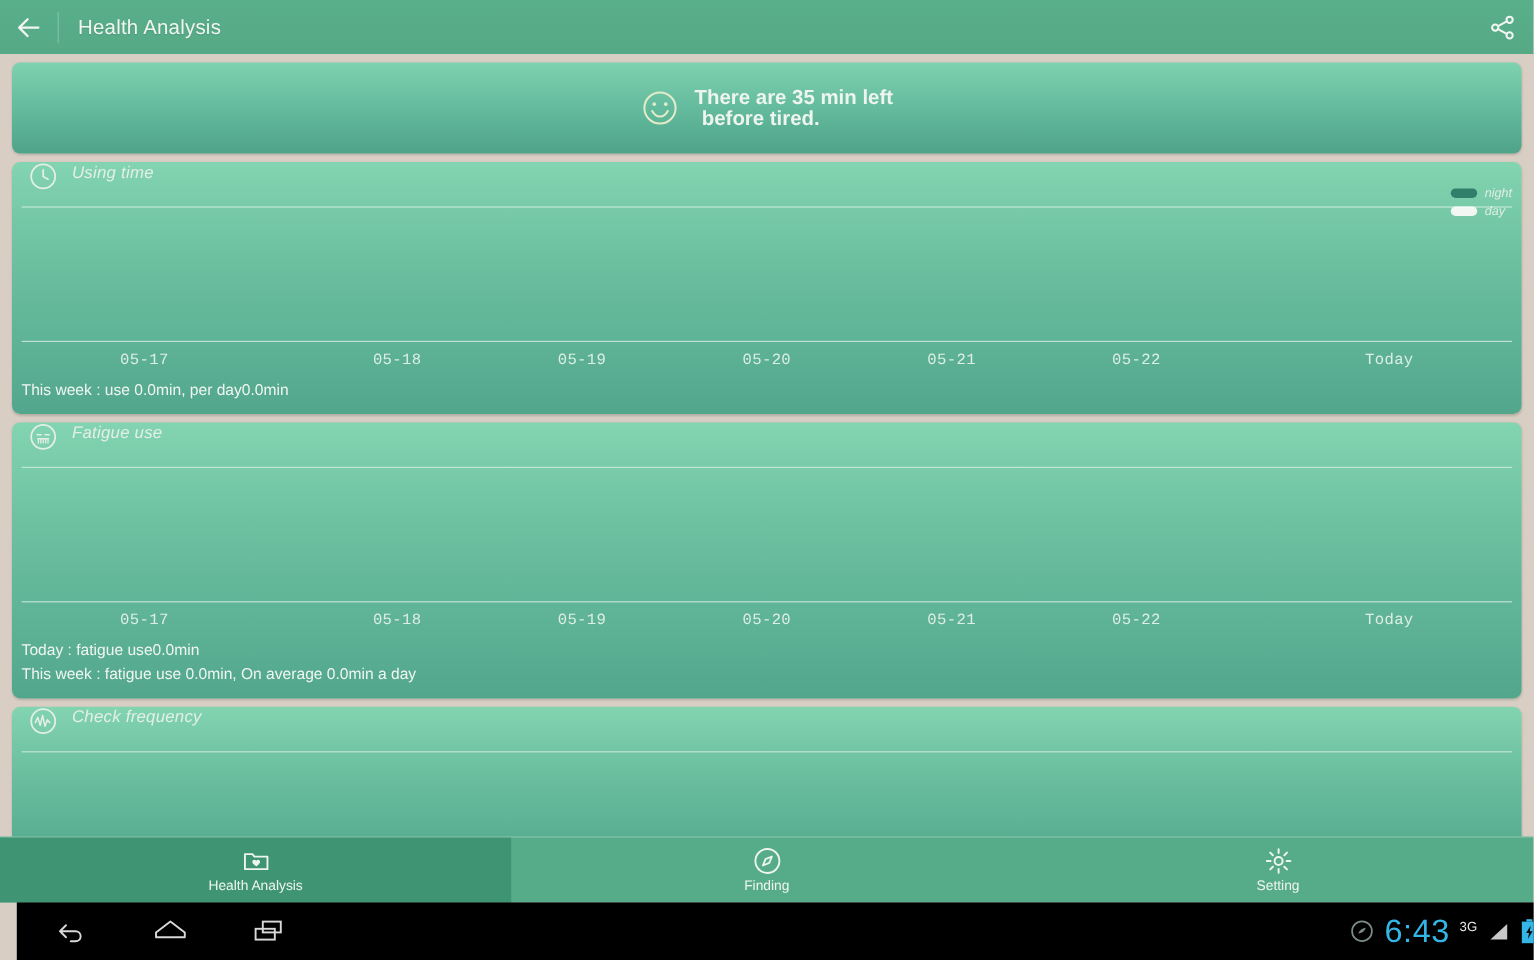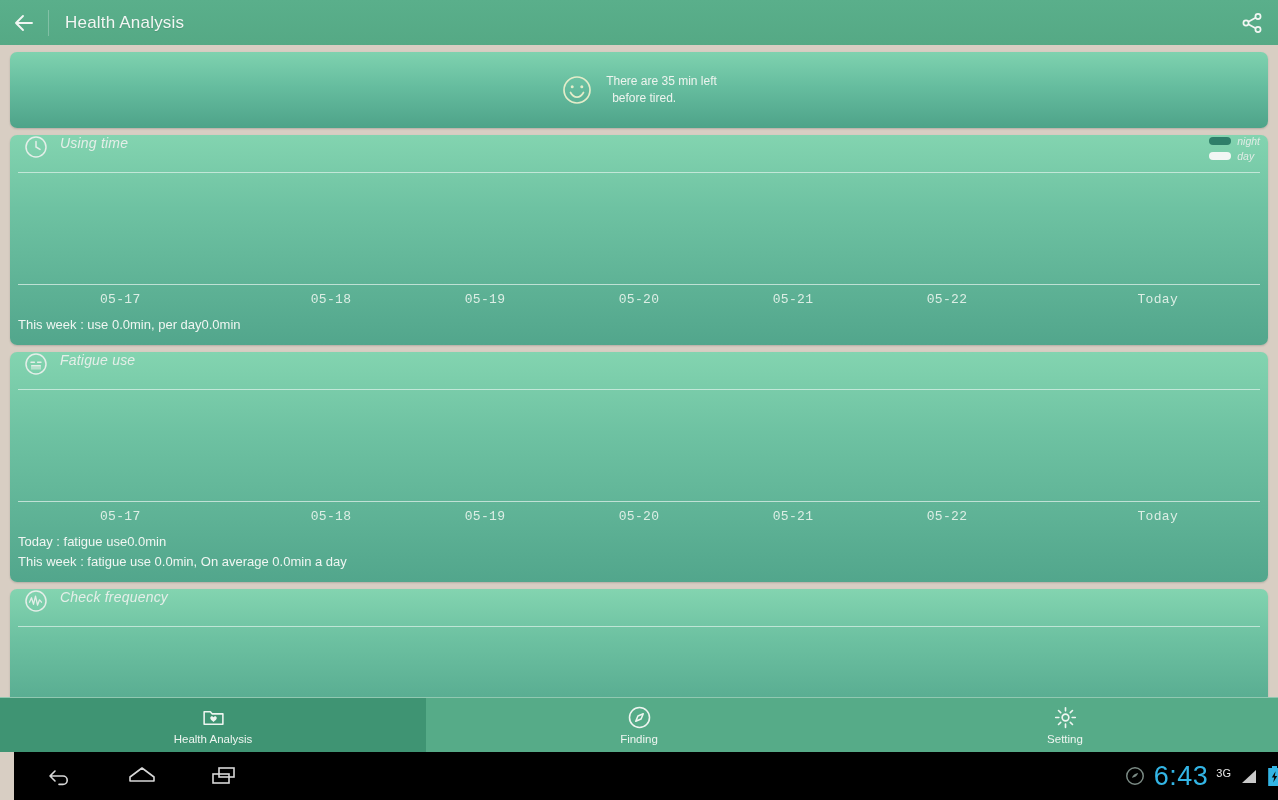--- a/index.html
+++ b/index.html
@@ -46,42 +46,42 @@
     position:relative;
   }
 
   
   .banner {
     height:76px; margin-bottom:7px;
     display:flex; align-items:center; justify-content:center;
     background:linear-gradient(180deg,#7fd2af 0%,#66bd9f 45%,#4ea389 100%);
   }
   .banner-inner { display:flex; align-items:center; gap:13px; }
-  .banner-text { color:#eef4ef; font-size:12px; line-height:17px; }
+  .banner-text { color:#eef4ef; font-size:17px; line-height:17px;font-weight:bold; }
   .banner-text span { display:block; }
   .banner-text span + span { padding-left:6px; }
 
   
   .card-head {
     height:38px; display:flex; align-items:flex-start; padding:0 14px;
     position:relative;
     font-style:italic;
   }
   .card-icon { width:24px; height:24px; flex:0 0 24px; }
   .card-title {
     color:#e4eee8; font-size:14px; margin-left:12px; letter-spacing:.2px;
   }
   .card-rule {
     position:absolute; left:8px; right:8px; bottom:0; height:1px;
     background:rgba(255,255,255,.55);
   }
 
   
   .legend {
-    position:absolute; right:8px; top:0;
+    position:absolute; right:8px; top:20px;
     display:flex; flex-direction:column; gap:3px; align-items:flex-start;
   }
   .legend-row { display:flex; align-items:center; gap:6px; }
   .legend-swatch { width:22px; height:8px; border-radius:4px; }
   .legend-label { color:#dfece5; font-size:10.5px; }
 
   
   .chart { position:relative; height:112px; }
   .chart-baseline {
     position:absolute; left:8px; right:8px; bottom:0; height:1px;

